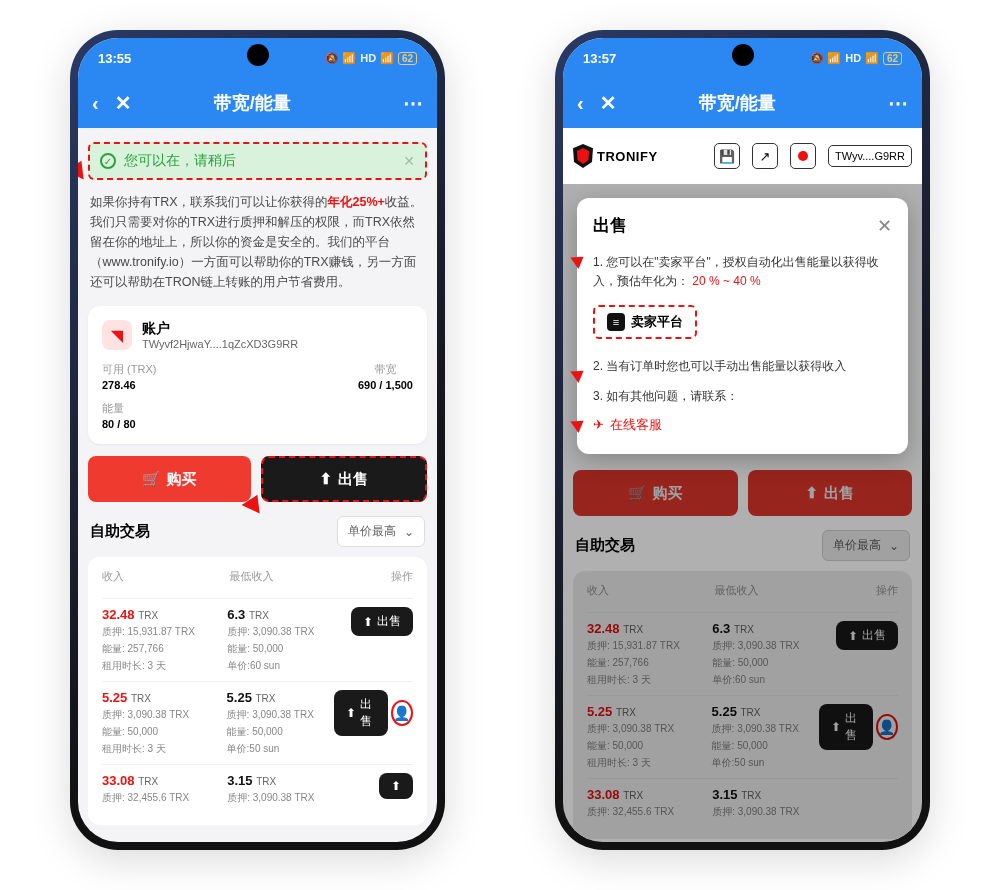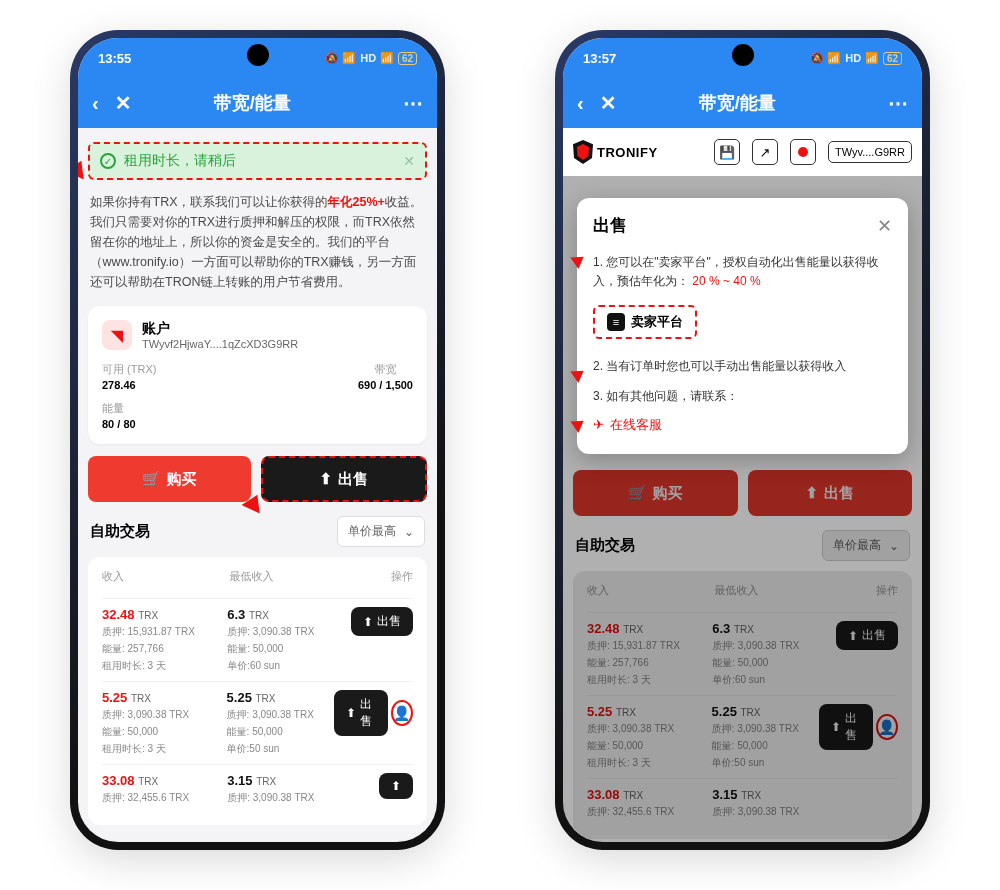--- a/index.html
+++ b/index.html
@@ -165,21 +165,21 @@
     font-size: 14px;
   }
   
   .dim-overlay {
     position: absolute; inset: 0;
     background: rgba(0,0,0,0.28);
     top: 90px;
   }
   .topstrip {
     position: absolute; top: 90px; left: 0; right: 0;
-    height: 48px; background: #fff;
+    height: 56px; background: #fff;
     display: flex; align-items: center; padding: 0 10px; gap: 12px;
     z-index: 2;
   }
   .logo { display: flex; align-items: center; gap: 4px; font-size: 13px; font-weight: 700; letter-spacing: .5px; }
   .logo-shield { width: 20px; height: 24px; background: #111; clip-path: polygon(50% 0,100% 18%,95% 75%,50% 100%,5% 75%,0 18%); position: relative; }
   .logo-shield::after { content:""; position:absolute; inset:4px; background:#e11; clip-path: polygon(50% 0,100% 18%,95% 75%,50% 100%,5% 75%,0 18%); }
   .sq { width: 26px; height: 26px; border: 1px solid #333; border-radius: 5px; display:flex;align-items:center;justify-content:center; font-size:13px; }
   .sq.red-dot::before { content:""; width:10px;height:10px;border-radius:50%;background:#e11; }
   .addr-pill { border:1px solid #333; border-radius:5px; padding:4px 6px; font-size:11px; }
   .spacer { flex:1; }
@@ -225,21 +225,21 @@
       <span class="nav-icon">‹</span>
       <span class="nav-icon">✕</span>
       <span class="title">带宽/能量</span>
       <span class="nav-icon">⋯</span>
     </div>
 
     <div class="content">
       <div class="red-arrow" style="left:-10px; top:32px;"></div>
       <div class="toast">
         <span class="chk">✓</span>
-        <span>租用时长，请稍后</span>
+        <span>您可以在，请稍后</span>
         <span style="margin-left:auto;color:#9bbfa0;">✕</span>
       </div>
 
       <div class="promo">
         <span>如果你持有TRX，联系我们可以让你获得的</span><span class="hl">年化25%+</span><span>收益。</span>
         <span>我们只需要对你的TRX进行质押和解压的权限，而TRX依然留在你的地址上，所以你的资金是安全的。我们的平台（www.tronify.io）一方面可以帮助你的TRX赚钱，另一方面还可以帮助在TRON链上转账的用户节省费用。</span>
       </div>
 
       <div class="card">
         <div class="acct-head">

